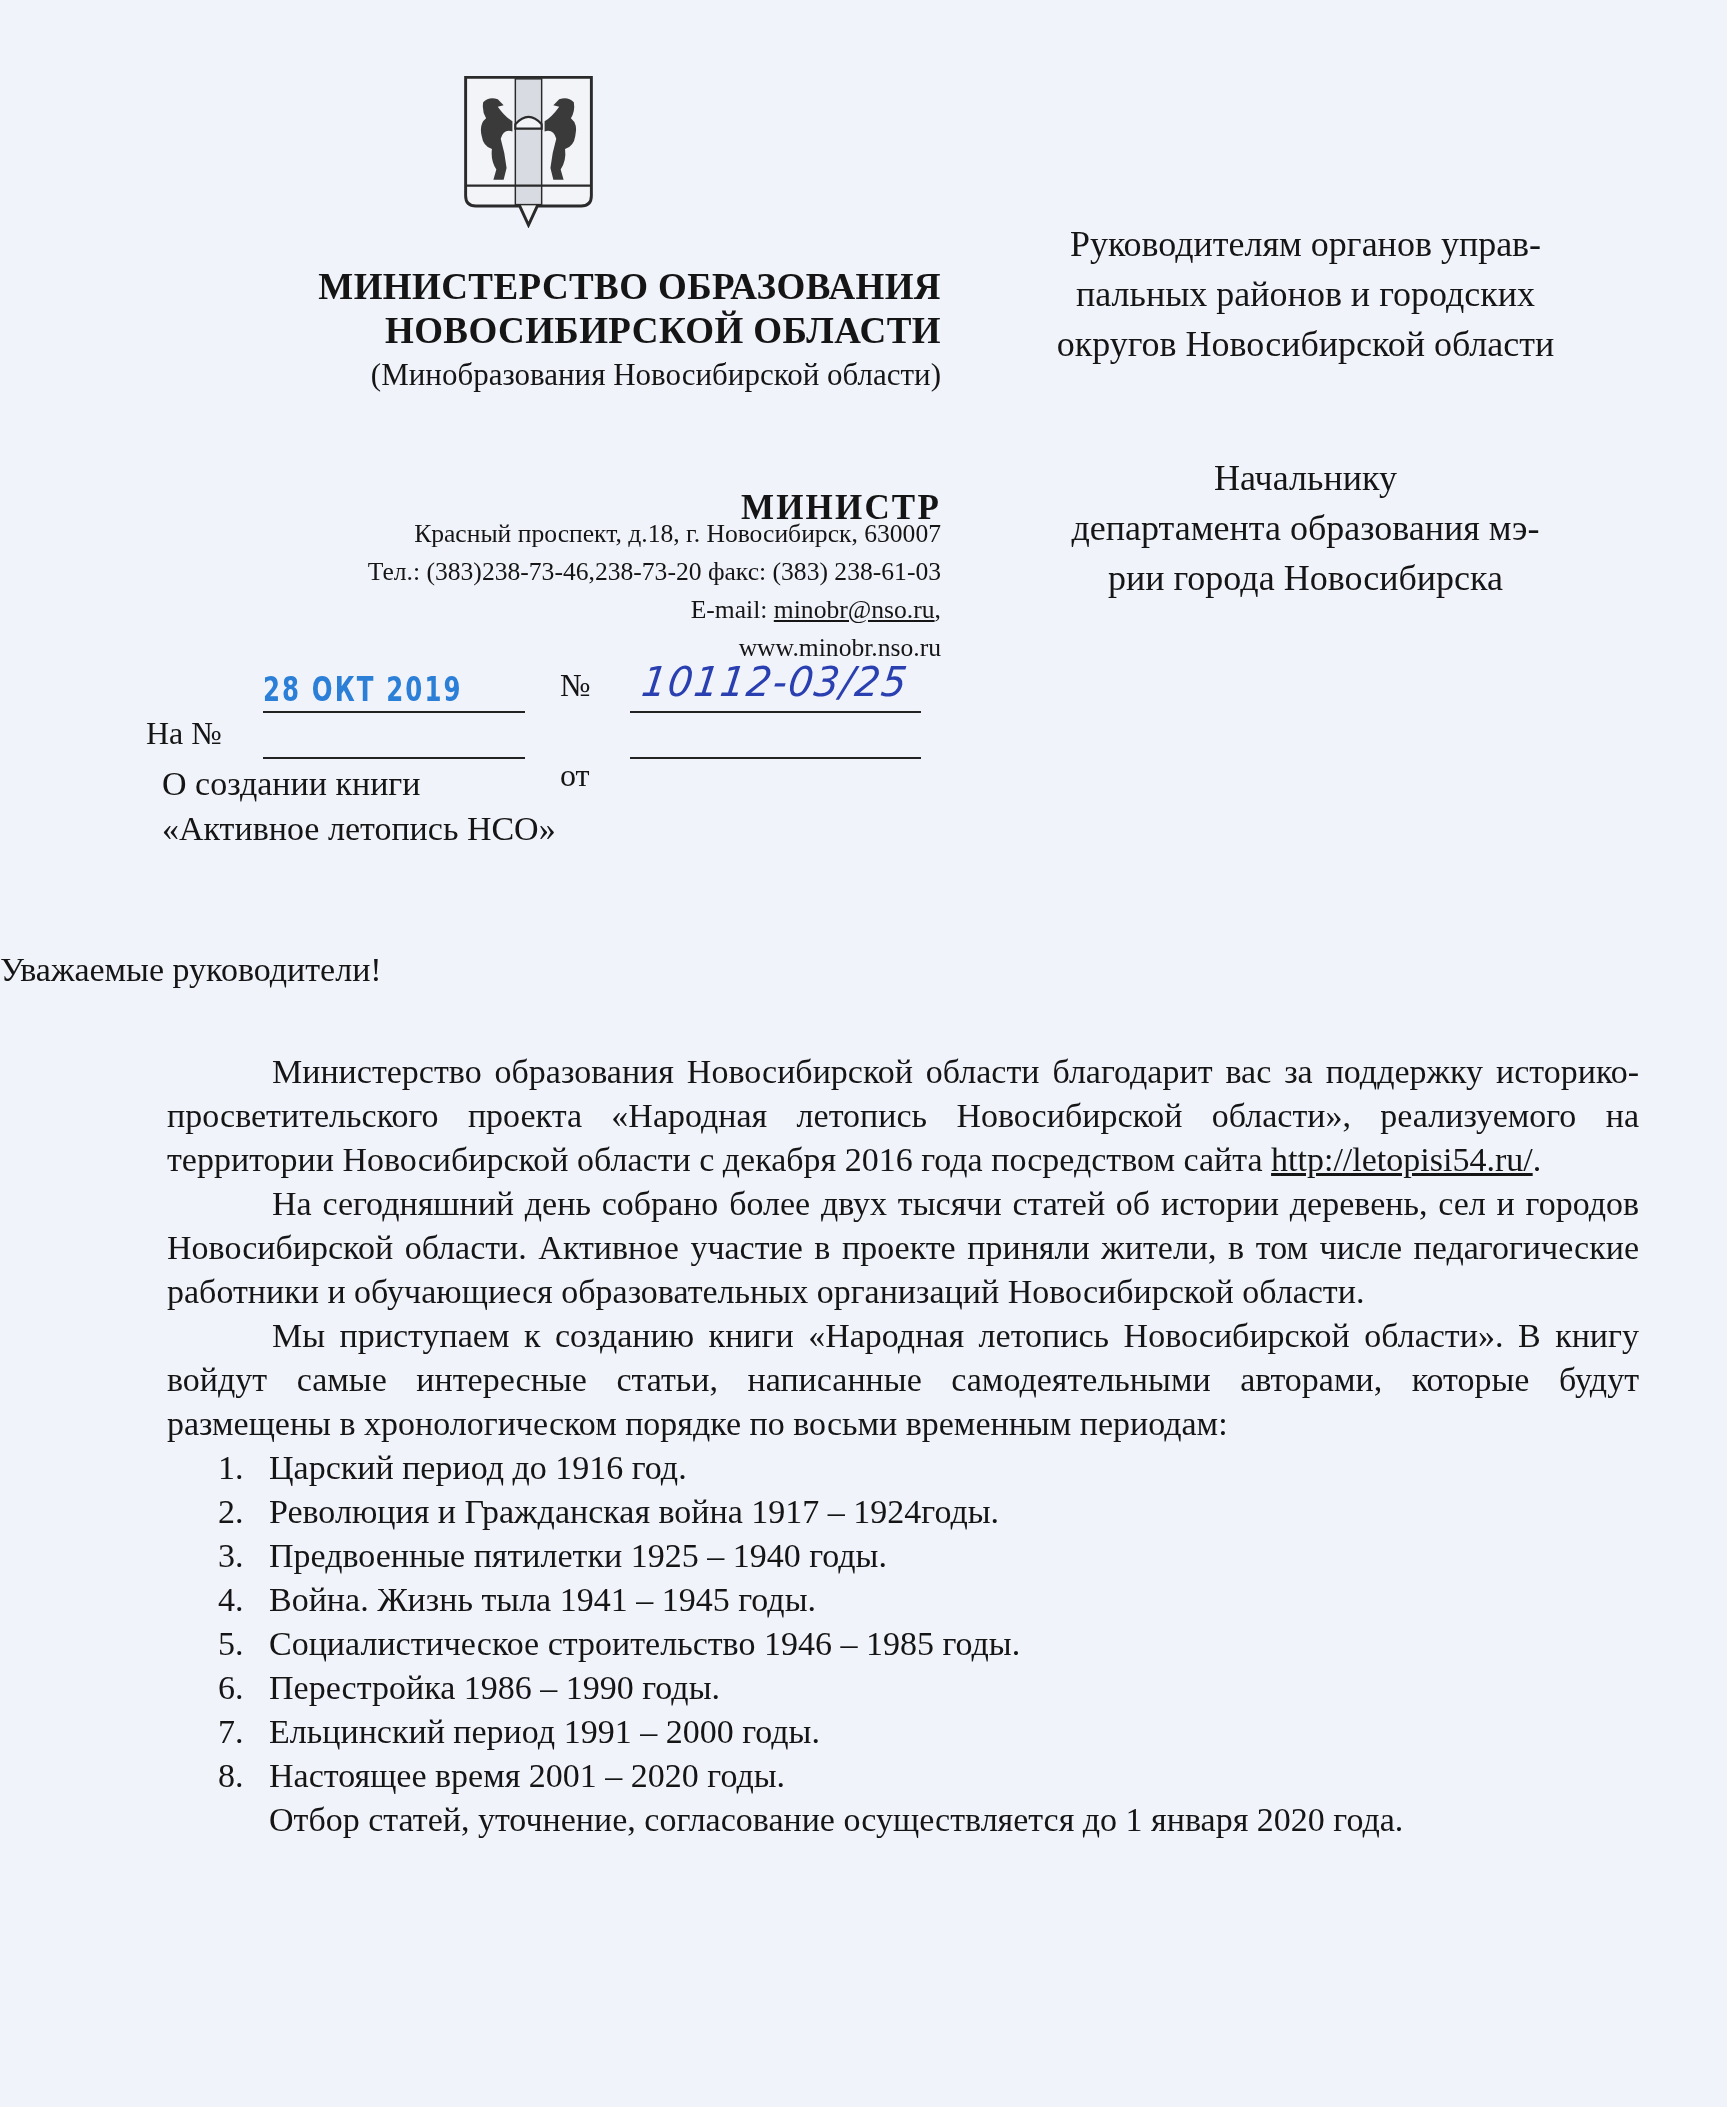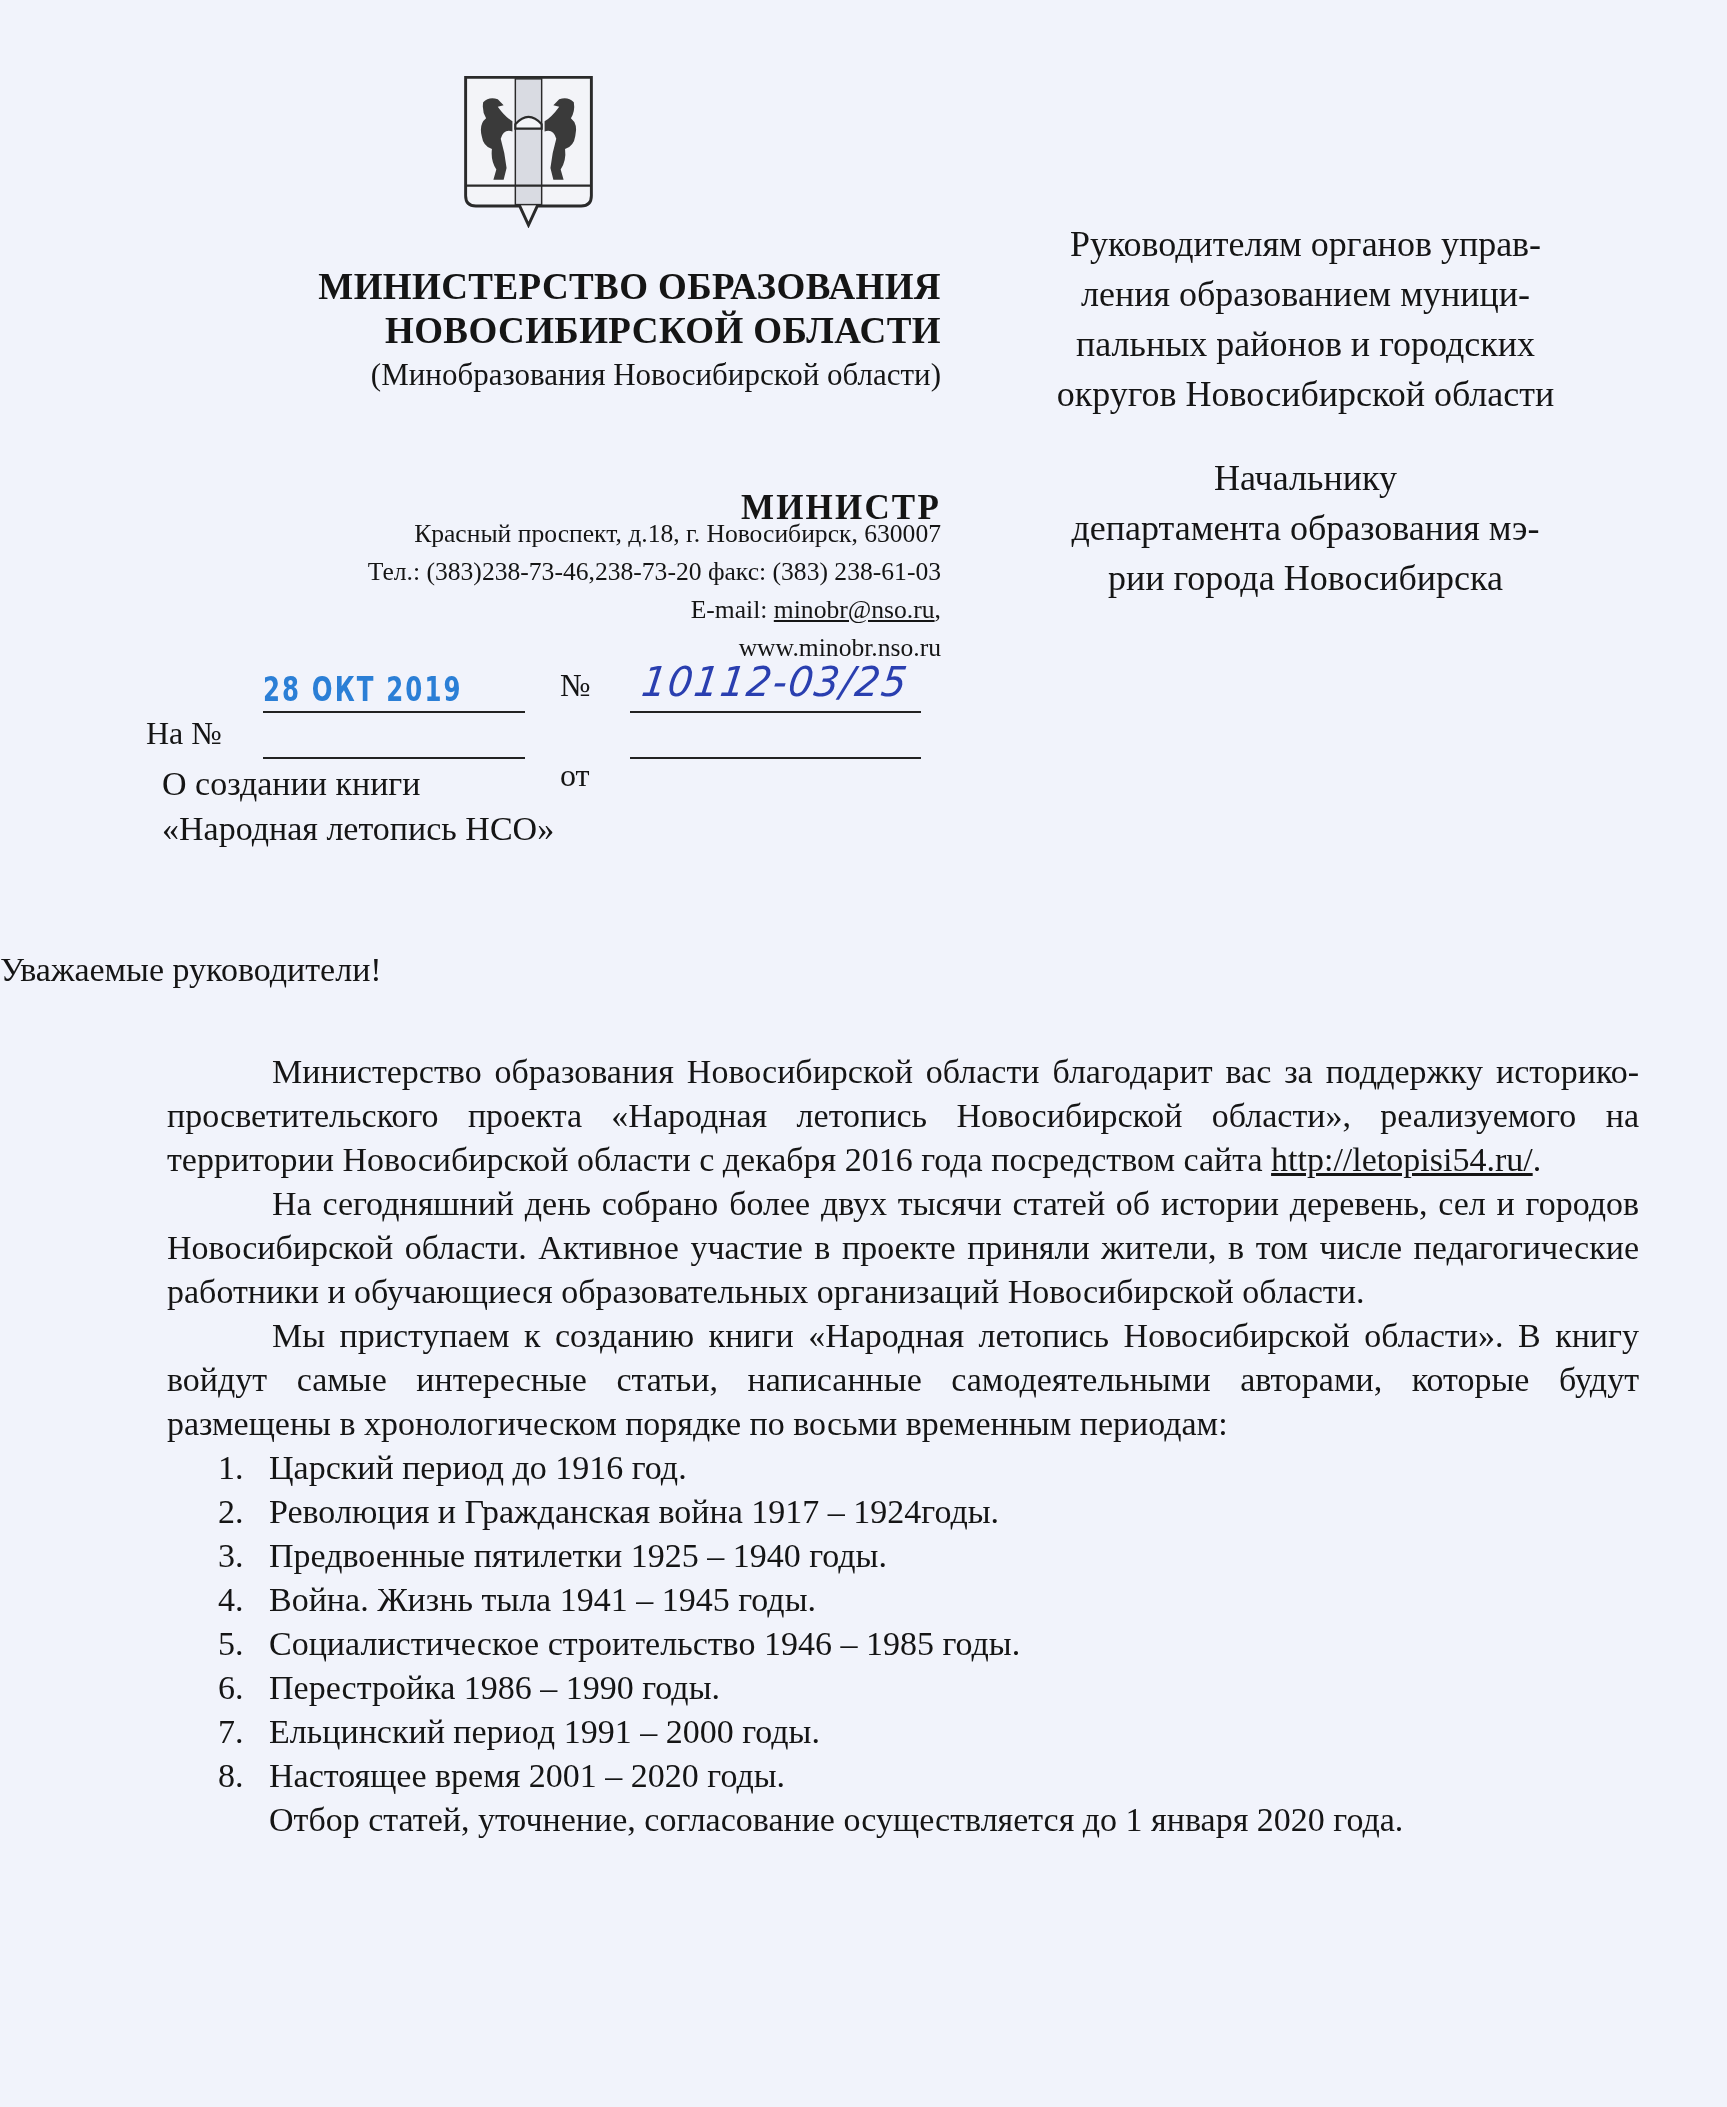--- a/index.html
+++ b/index.html
@@ -88,26 +88,25 @@
 
 <div class="abs reg" style="left:146px; top:715px;">На №</div>
 <div class="abs reg" style="left:263px; top:715px;"></div>
 <div class="uline" style="left:263px; top:757px; width:262px;"></div>
 <div class="abs reg" style="left:560px; top:757px;">от</div>
 <div class="abs reg" style="left:630px; top:715px;"></div>
 <div class="uline" style="left:630px; top:757px; width:291px;"></div>
 
 <div class="abs subject" style="left:162px; top:761px;">
   <div>О создании книги</div>
-  <div>«Народная летопись НСО»</div>
+  <div>«Активное летопись НСО»</div>
 </div>
 
 <div class="abs right-head" style="top:219px;">
   <div>Руководителям органов управ-</div>
-  <div>ления образованием муници-</div>
   <div>пальных районов и городских</div>
   <div>округов Новосибирской области</div>
 </div>
 <div class="abs right-head" style="top:453px;">
   <div>Начальнику</div>
   <div>департамента образования мэ-</div>
   <div>рии города Новосибирска</div>
 </div>
 
 <div class="abs greeting">Уважаемые руководители!</div>

